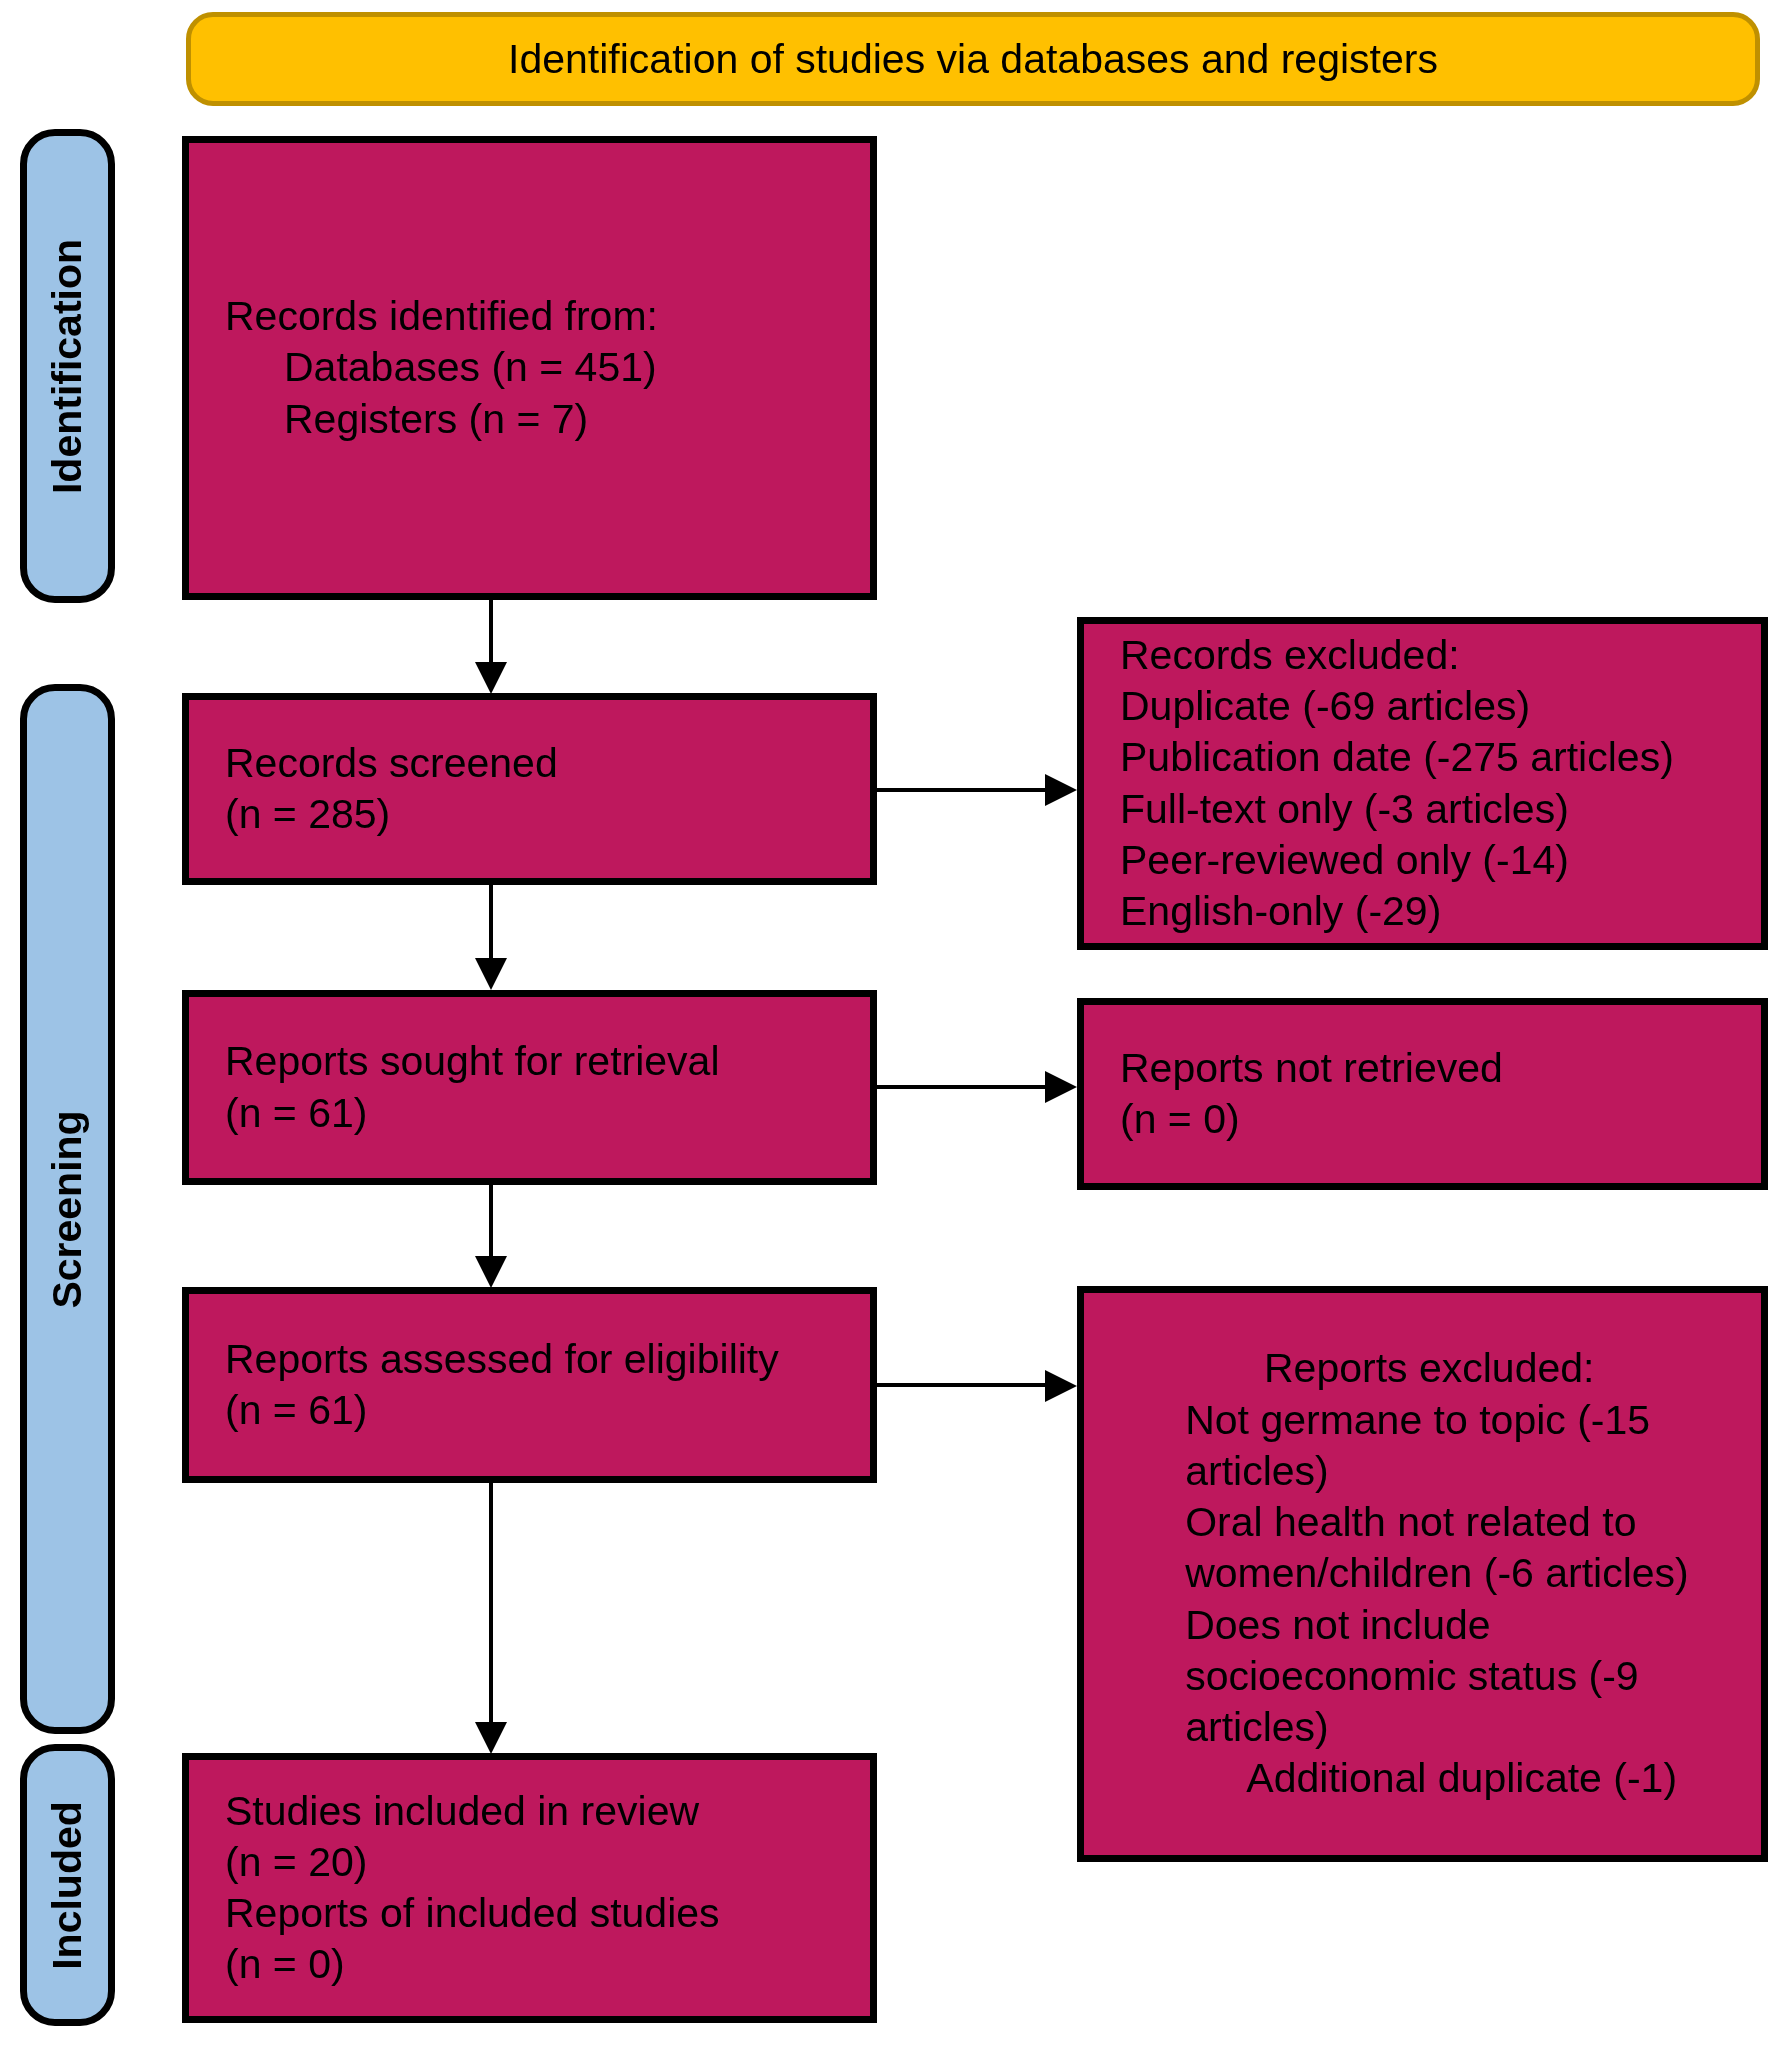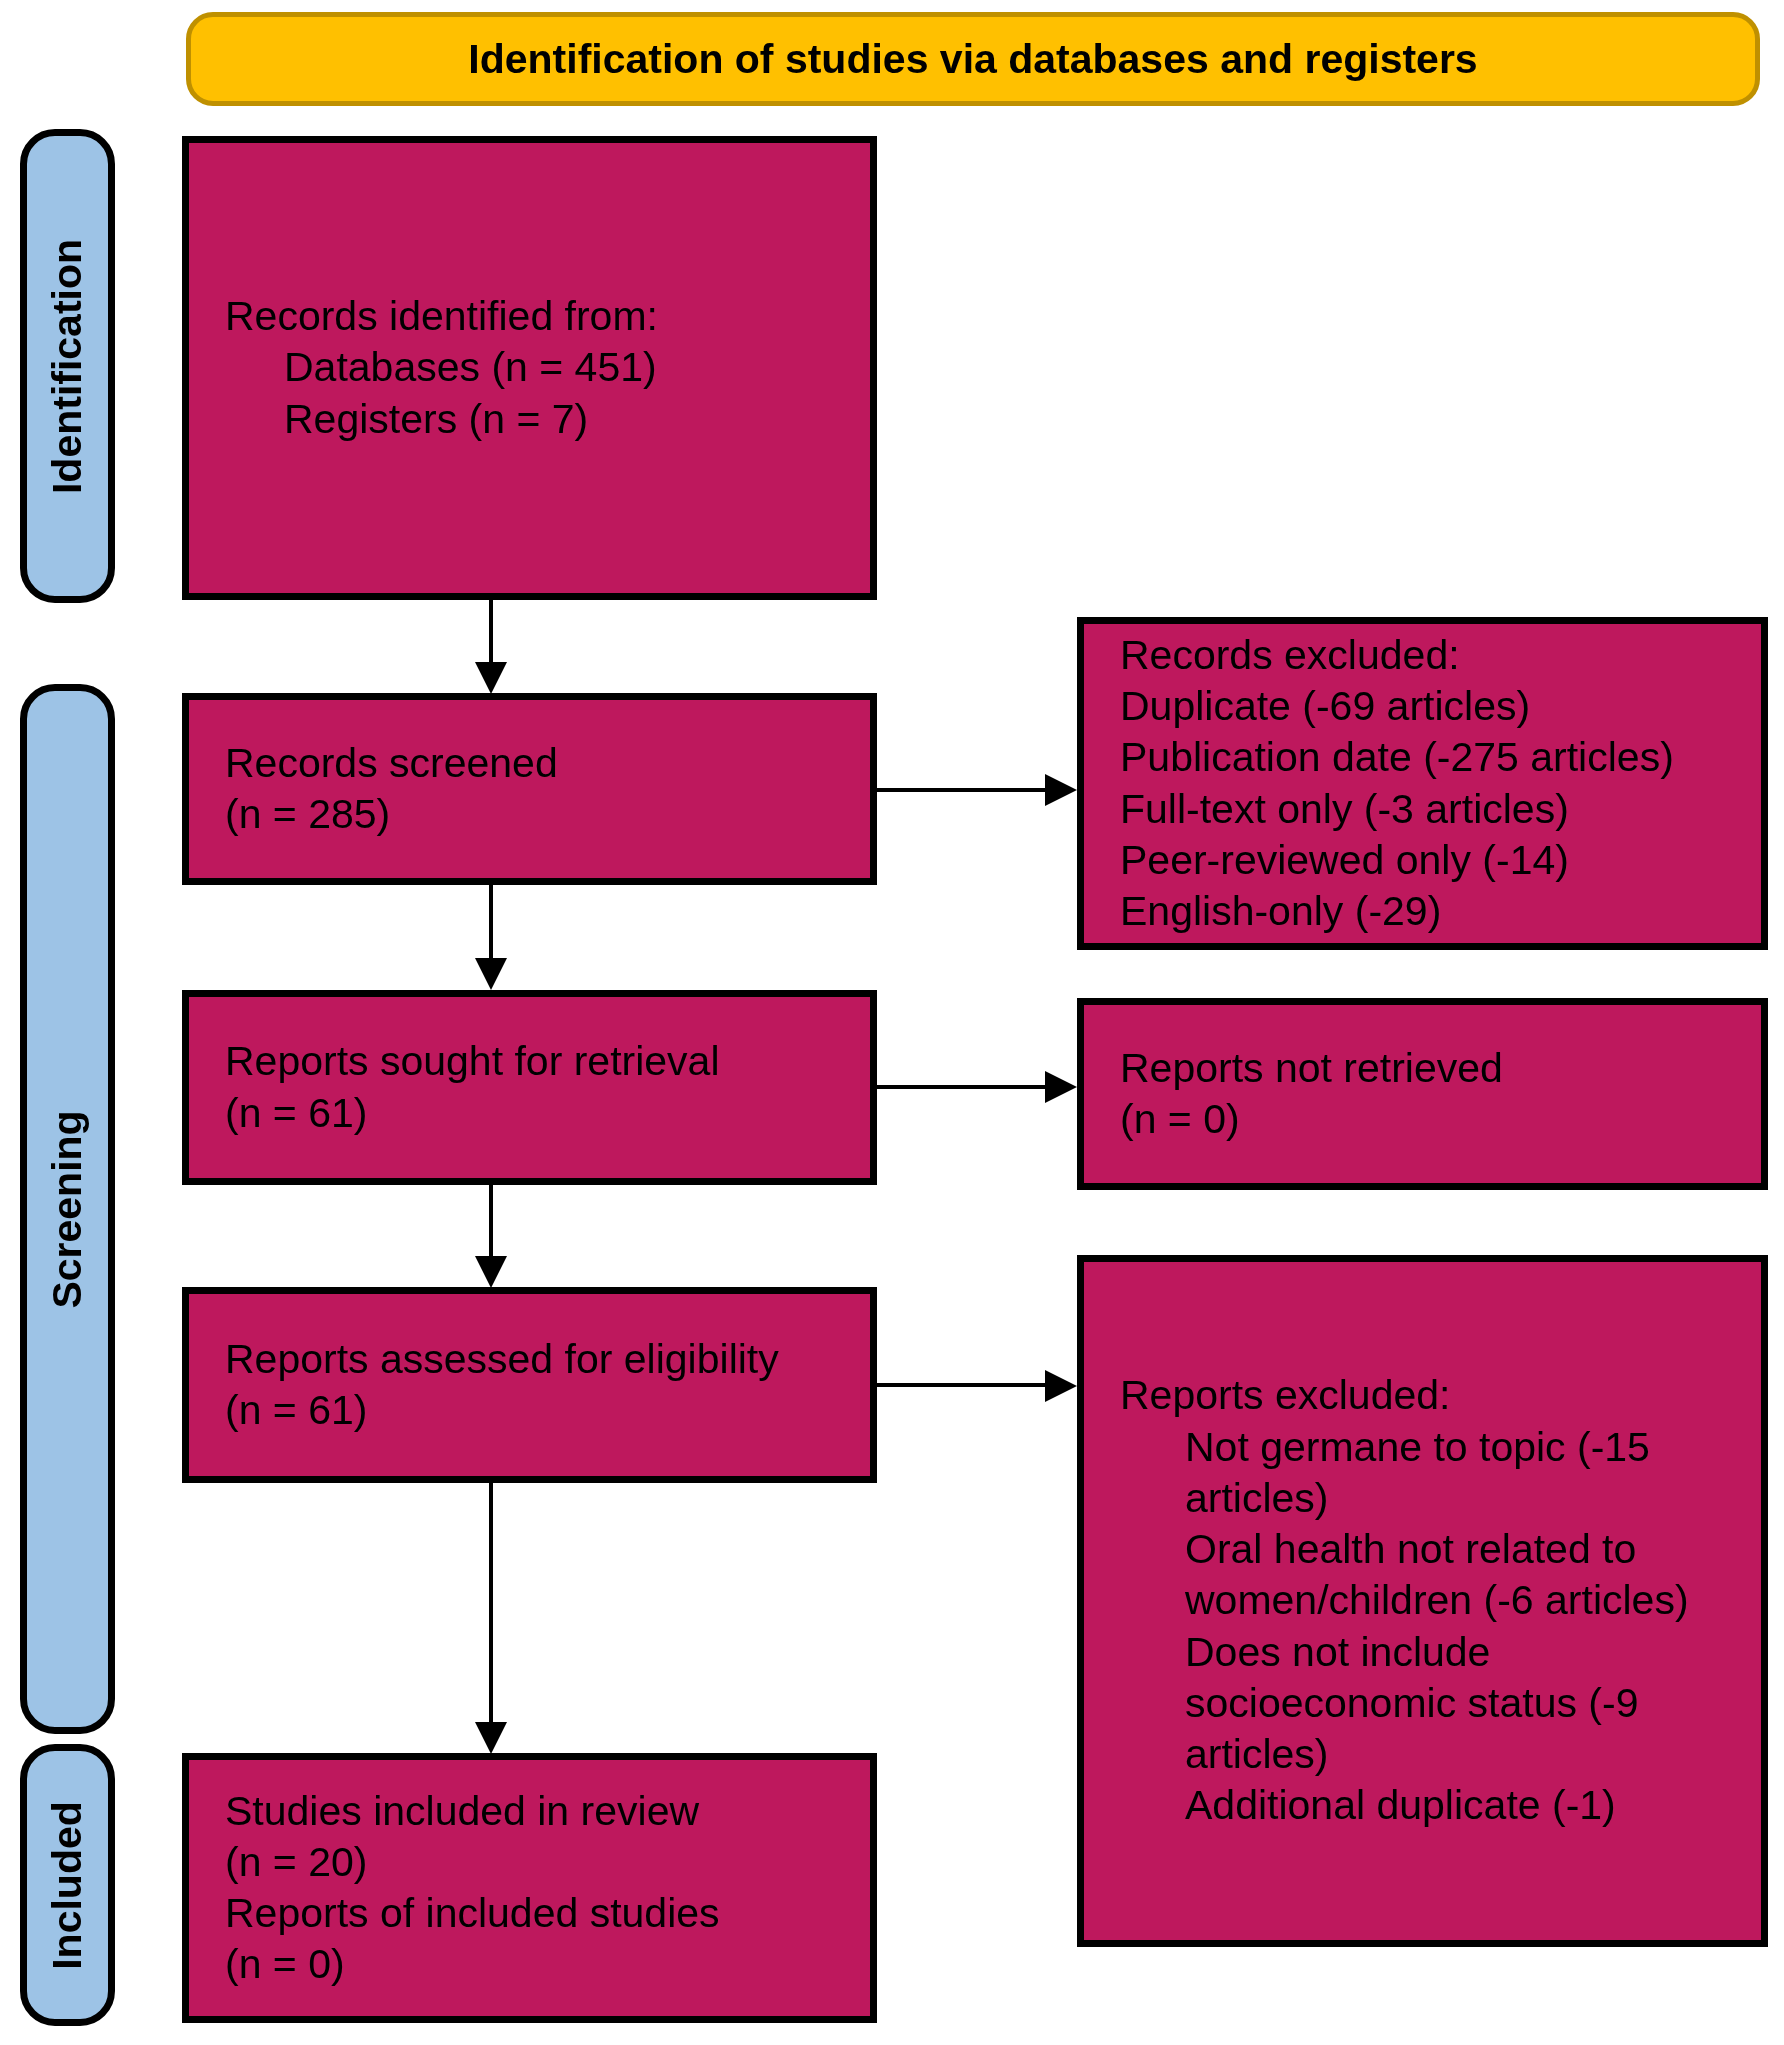--- a/index.html
+++ b/index.html
@@ -19,21 +19,21 @@
     overflow:hidden;
   }
   
   .banner{
     position:absolute;left:186px;top:12.4px;width:1574px;height:94px;
     box-sizing:border-box;
     background:var(--banner-fill);
     border:5.6px solid var(--banner-border);
     border-radius:27px;
     display:flex;align-items:center;justify-content:center;
-    font-size:41px;font-weight:bold;
+    font-size:41px;font-weight:normal;
   }
   
   .stage{
     position:absolute;left:20px;width:95px;
     box-sizing:border-box;
     background:var(--stage-fill);
     border:7.3px solid var(--outline);
     border-radius:35px;
     display:flex;align-items:center;justify-content:center;
   }
@@ -59,21 +59,21 @@
   .item-indent{padding-left:65px;max-width:553px;}
   .col-main{left:182px;width:695px;}
   .col-side{left:1077px;width:691px;}
   .box-records-identified{top:136px;height:464px;}
   .box-records-screened{top:693px;height:192px;}
   .box-reports-sought{top:990px;height:195px;}
   .box-reports-assessed{top:1287px;height:196px;}
   .box-studies-included{top:1753px;height:270px;}
   .box-records-excluded{top:617px;height:333px;}
   .box-reports-not-retrieved{top:998px;height:192px;}
-  .box-reports-excluded{top:1255px;height:692px;}
+  .box-reports-excluded{top:1286px;height:576px;align-items:center;}
   
   .vline{position:absolute;width:4px;background:var(--outline);left:489px;}
   .vhead{
     position:absolute;left:475px;width:0;height:0;
     border-left:16px solid transparent;
     border-right:16px solid transparent;
     border-top:32px solid var(--outline);
   }
   .hline{position:absolute;height:4px;background:var(--outline);left:877px;width:169px;}
   .hhead{

